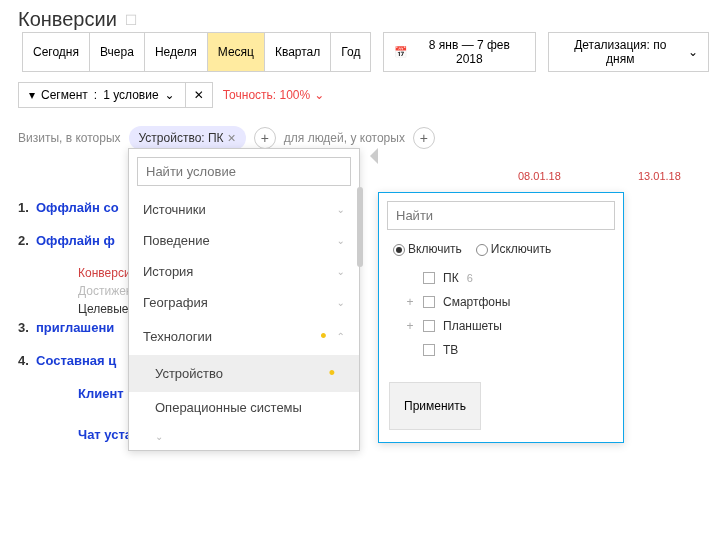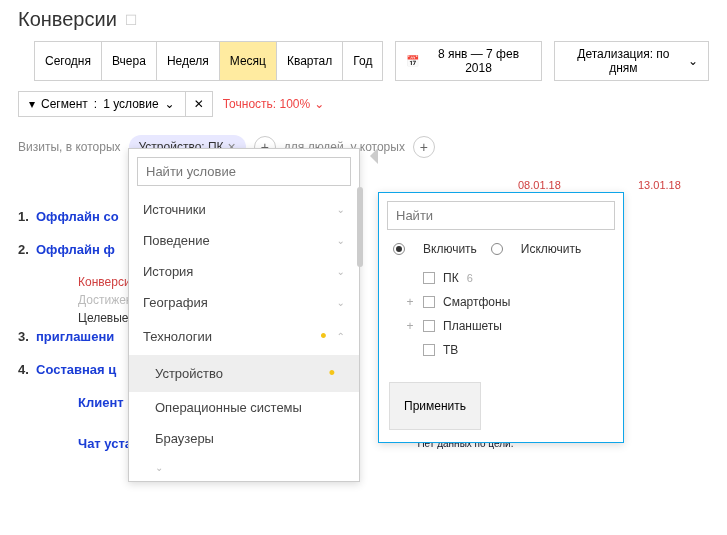--- a/index.html
+++ b/index.html
@@ -1,23 +1,23 @@
 <!DOCTYPE html>
 <html><head>
 <meta charset="utf-8">
 <style>
 * { margin: 0; padding: 0; box-sizing: border-box; }
 body { font-family: Arial, sans-serif; font-size: 13px; color: #333; background: #fff; width: 727px; height: 535px; position: relative; padding: 8px 18px; }
-.title-row { display: flex; align-items: center; gap: 8px; margin-bottom: 10px; }
+.title-row { display: flex; align-items: center; gap: 8px; margin-bottom: 1px; }
 .title { font-size: 20px; font-weight: 400; }
 .bookmark { color: #ccc; font-size: 14px; }
 .toolbar-row { display: flex; gap: 12px; margin-bottom: 10px; }
 .btn-group { display: flex; }
 .btn-group button { border: 1px solid #d0d0d0; background: #fff; padding: 5px 10px; font-size: 12px; cursor: pointer; margin-left: -1px; }
-.btn-group button:first-child { margin-left: 16px; }
+.btn-group button:first-child { margin-left: 4px; }
 .btn-group button.active { background: #ffeba0; }
 .date-btn { border: 1px solid #d0d0d0; background: #fff; padding: 5px 10px; font-size: 12px; cursor: pointer; display: flex; align-items: center; gap: 6px; }
 .date-btn .cal { font-size: 11px; }
 .filter-row { display: flex; align-items: center; gap: 10px; margin-bottom: 18px; }
 .segment-btn { border: 1px solid #d0d0d0; background: #fff; padding: 5px 10px; font-size: 12px; cursor: pointer; display: flex; align-items: center; gap: 6px; }
 .close-x { border: 1px solid #d0d0d0; border-left: none; background: #fff; padding: 5px 8px; font-size: 12px; cursor: pointer; }
 .accuracy { color: #ef4444; font-size: 12px; display: flex; align-items: center; gap: 4px; }
 .visits-row { display: flex; align-items: center; gap: 8px; font-size: 12px; color: #888; margin-bottom: 20px; }
 .chip { background: #e8e8ff; border-radius: 12px; padding: 4px 10px; font-size: 12px; color: #333; display: flex; align-items: center; gap: 4px; }
 .chip .chip-x { color: #888; cursor: pointer; font-size: 14px; }
@@ -45,21 +45,21 @@
 .dd-item.sub { padding-left: 26px; }
 .dd-item.sel { background: #eee; }
 .dd-item .arr { color: #bbb; font-size: 10px; }
 .dd-item .dot { color: #f5c518; font-size: 18px; margin-right: 10px; }
 .scrollhint { position: absolute; right: -4px; top: 38px; width: 6px; height: 80px; background: #ccc; border-radius: 3px; }
 
 
 .rp { position: absolute; top: 192px; left: 378px; width: 246px; background: #fff; border: 1px solid #0ea5e9; box-shadow: 0 2px 8px rgba(0,0,0,0.15); z-index: 10; padding-bottom: 8px; }
 .rp input.search { width: calc(100% - 16px); margin: 8px; padding: 6px 8px; border: 1px solid #ccc; font-size: 13px; }
 .rp .radios { padding: 4px 14px 10px; display: flex; gap: 14px; font-size: 12px; }
-.rp .radios label { display: flex; align-items: center; gap: 18px; cursor: pointer; }
+.rp .radios label { display: flex; align-items: flex-end; gap: 3px; cursor: pointer; }
 .radio { width: 12px; height: 12px; border: 1px solid #888; border-radius: 50%; display: inline-block; position: relative; }
 .radio.on::after { content: ""; position: absolute; top: 2px; left: 2px; width: 6px; height: 6px; background: #333; border-radius: 50%; }
 .rp .opts { padding: 0 16px; }
 .rp .opt { padding: 5px 10px; font-size: 12px; display: flex; align-items: center; gap: 8px; }
 .rp .opt .expand { color: #aaa; width: 10px; text-align: center; }
 .rp .opt .chk { width: 12px; height: 12px; border: 1px solid #aaa; display: inline-block; }
 .rp .opt .cnt { color: #aaa; font-size: 11px; }
 .rp .apply { margin: 20px 10px 4px; padding: 16px 14px; background: #f2f2f2; border: 1px solid #ddd; font-size: 12px; cursor: pointer; }
 .triangle { position: absolute; top: 148px; left: 370px; width: 0; height: 0; border-top: 8px solid transparent; border-bottom: 8px solid transparent; border-right: 8px solid #ccc; z-index: 11; }
 </style>
@@ -186,24 +186,20 @@
         <span>Устройство</span>
         <span style="display:flex;align-items:center">
           <span class="dot">•</span>
         </span>
       </div>
       <div class="dd-item sub">
         <span>Операционные системы</span>
         <span style="display:flex;align-items:center"></span>
       </div>
       <div class="dd-item sub">
-        <span>Браузеры</span>
-        <span style="display:flex;align-items:center"></span>
-      </div>
-      <div class="dd-item sub">
         <span style="display:flex;align-items:center">
           <span class="arr">⌄</span>
         </span>
       </div>
     </div>
   <div class="scrollhint"></div>
 </div>
 
 <div class="triangle"></div>
 

